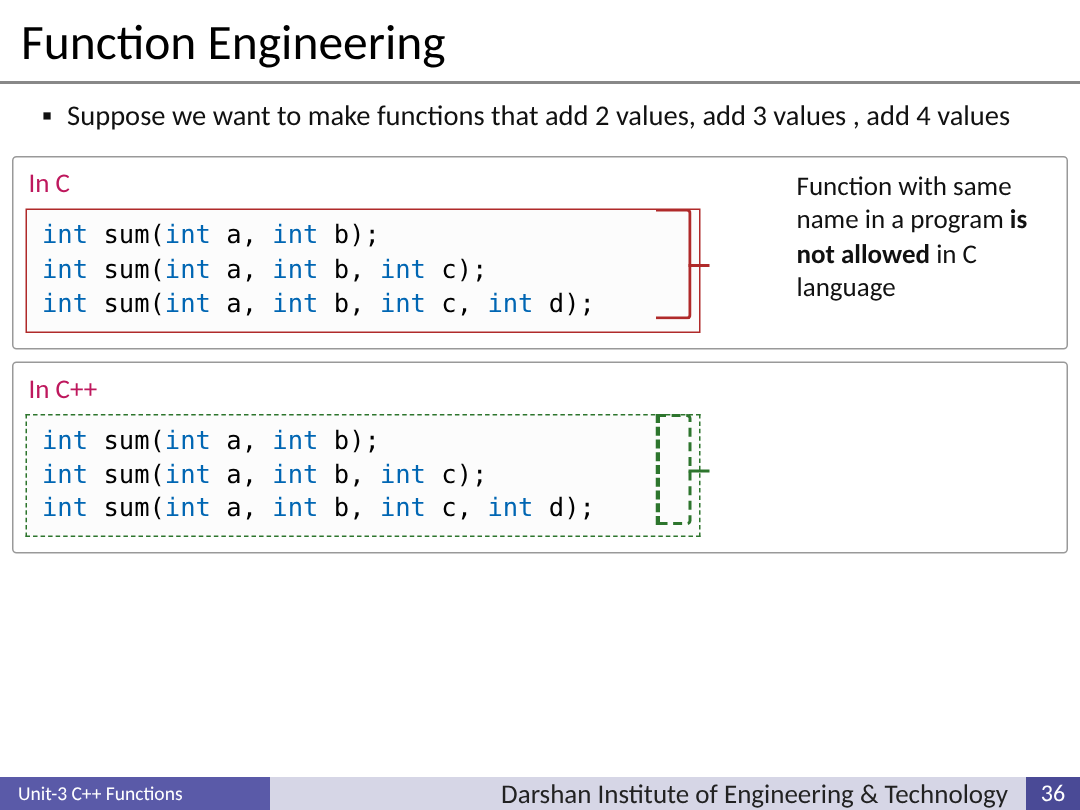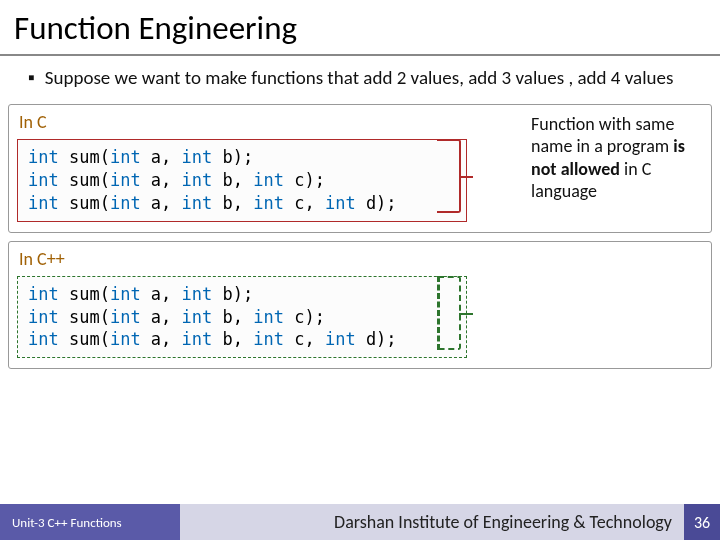--- a/index.html
+++ b/index.html
@@ -31,21 +31,21 @@
   .bullet-sym { margin-right: 10px; }
   .section {
     border: 1px solid #999;
     border-radius: 3px;
     margin: 6px 8px 8px;
     padding: 6px 8px 10px;
     position: relative;
   }
   .section-label {
     font-size: 18px;
-    color: #a16207;
+    color: #be185d;
     margin: 0 0 6px 2px;
   }
   .code-box {
     font-family: Consolas, monospace;
     font-size: 17px;
     line-height: 1.35;
     padding: 6px 10px;
     border: 1px solid;
     width: 450px;
     background: #fcfcfc;
@@ -89,21 +89,21 @@
   .bracket.red::after { background: #b02a2a; }
   .bracket.green { border-color: #2d752d; border-style: dashed; }
   .bracket.green::after { background: #2d752d; }
   .footer {
     position: absolute;
     bottom: 0;
     left: 0;
     right: 0;
     display: flex;
     align-items: center;
-    height: 36px;
+    height: 22px;
     margin-top: 32px;
   }
   .footer-left {
     background: #5a5aa8;
     color: #fff;
     font-size: 13px;
     padding: 4px 12px;
     height: 100%;
     display: flex;
     align-items: center;

